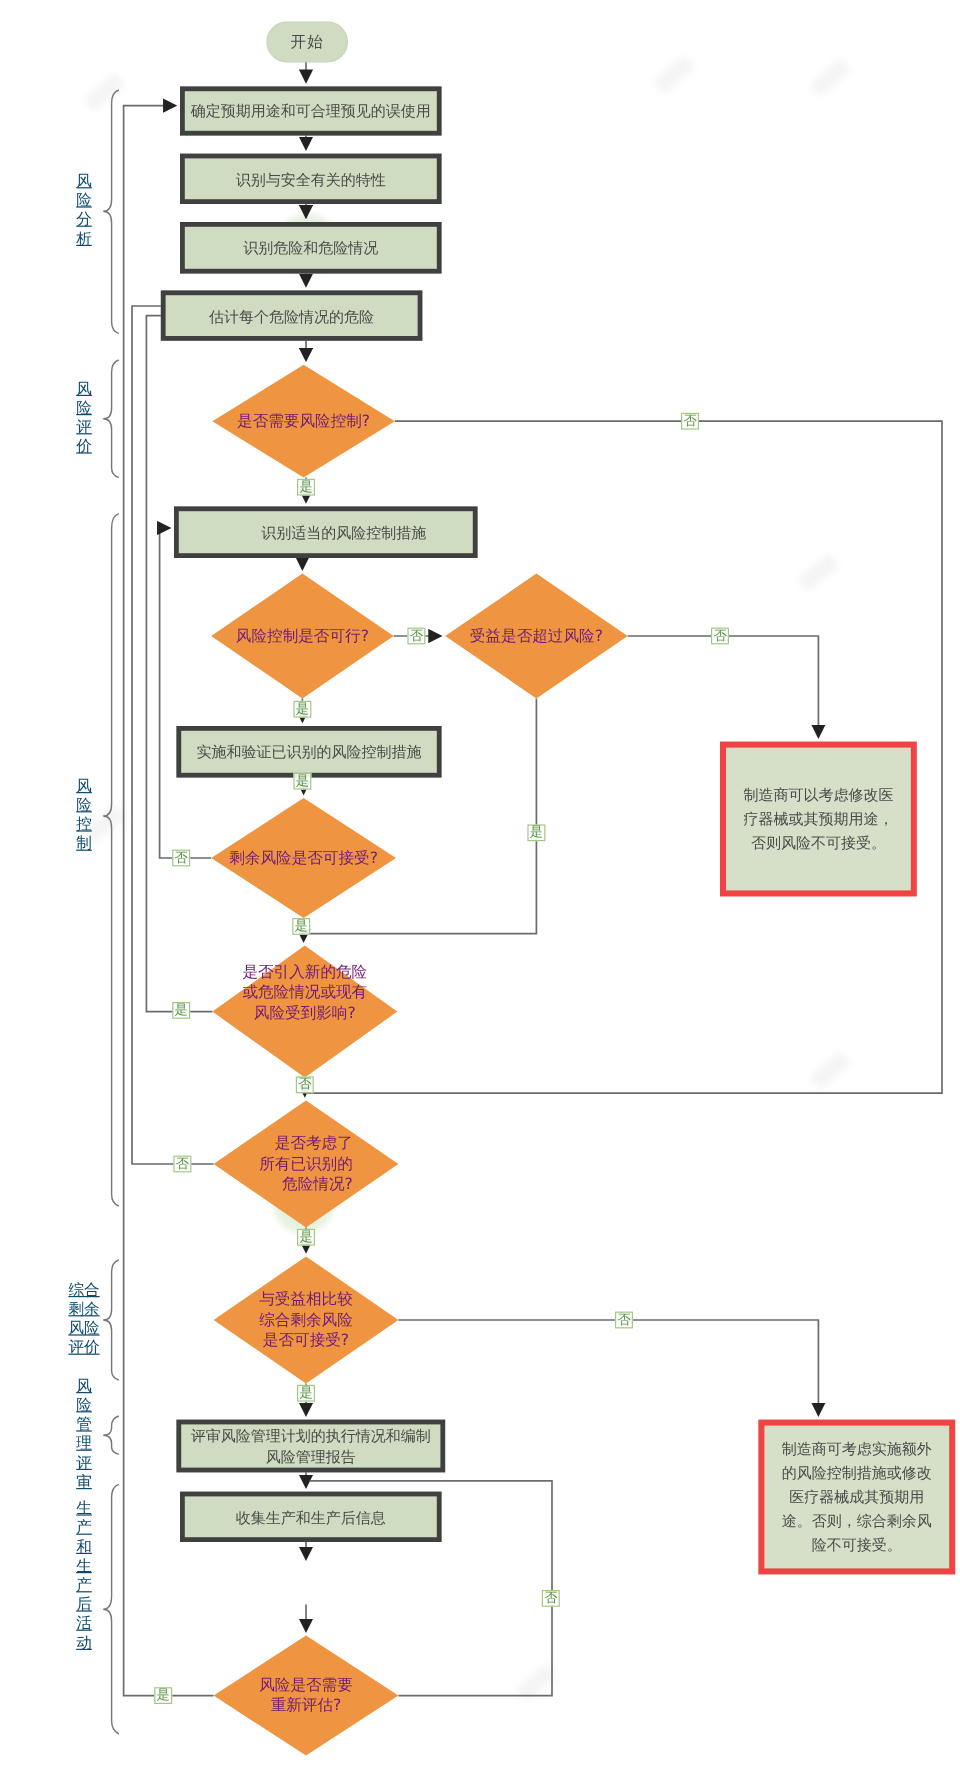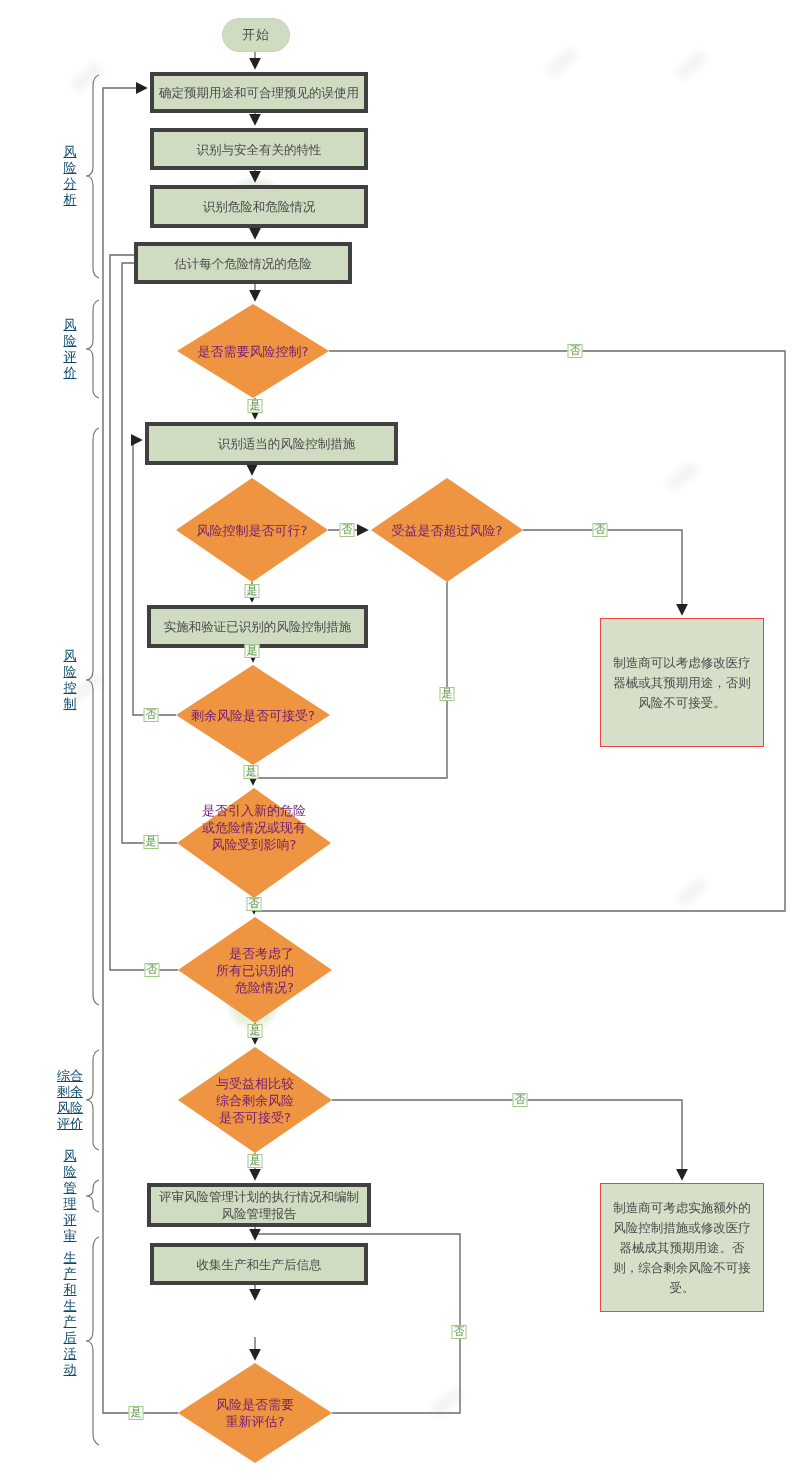--- a/index.html
+++ b/index.html
@@ -5,21 +5,21 @@
   html,body{margin:0;padding:0;background:#ffffff;}
   body{font-family:"DejaVu Sans","Liberation Sans",sans-serif;}
   #canvas{position:relative;width:800px;height:1481px;background:#ffffff;overflow:hidden;}
   #wires{position:absolute;left:0;top:0;width:800px;height:1481px;}
   .oval{position:absolute;background:#cfdcc1;border:1px solid #c6d6b6;border-radius:17px;
         display:flex;align-items:center;justify-content:center;
         font-size:13px;color:#4a4a4a;letter-spacing:1px;}
   .box{position:absolute;background:#cfdcc1;border:4px solid #404040;
        display:flex;align-items:center;justify-content:center;text-align:center;
        font-size:12.5px;color:#4a4a4a;white-space:pre-line;line-height:17px;}
-  .note{position:absolute;background:#d6e0c8;border:1px solid #ef4444;
+  .note{position:absolute;background:#d6e0c8;border:5px solid #ef4444;
         display:flex;align-items:center;justify-content:center;text-align:center;
         font-size:12.5px;color:#4a4a4a;line-height:1.6;padding:10px 12px;box-sizing:border-box;}
   .dtext{position:absolute;display:flex;align-items:center;justify-content:center;
          text-align:center;font-size:13px;color:#701a75;white-space:pre-line;line-height:17px;
          pointer-events:none;}
   .tag{position:absolute;transform:translate(-50%,-50%);font-size:11px;line-height:12px;
        color:#55953c;background:rgba(255,255,255,.92);border:1px solid #a3c886;
        padding:0 1px;}
   .sec{position:absolute;font-size:13px;line-height:16px;color:#0c4a6e;
        word-break:break-all;text-align:center;text-decoration:underline;}
@@ -120,21 +120,21 @@
   <div class="box" style="left:150px;top:128px;width:210px;height:34px;">识别与安全有关的特性</div>
   <div class="box" style="left:150px;top:185px;width:210px;height:35px;">识别危险和危险情况</div>
   <div class="box" style="left:134px;top:242px;width:210px;height:34px;">估计每个危险情况的危险</div>
   <div class="box" style="left:145px;top:422px;width:215px;height:35px;padding-left:30px;">识别适当的风险控制措施</div>
   <div class="box" style="left:147px;top:1183px;width:216px;height:36px;">评审风险管理计划的执行情况和编制
 风险管理报告</div>
   <div class="box" style="left:147px;top:605px;width:213px;height:35px;">实施和验证已识别的风险控制措施</div>
   <div class="box" style="left:150px;top:1243px;width:210px;height:34px;">收集生产和生产后信息</div>
 
   <div class="note" style="left:600px;top:618px;width:164px;height:129px;">制造商可以考虑修改医疗器械或其预期用途，否则风险不可接受。</div>
-  <div class="note" style="left:600px;top:1183px;width:164px;height:129px;">制造商可考虑实施额外的风险控制措施或修改医疗器械成其预期用途。否则，综合剩余风险不可接受。</div>
+  <div class="note" style="left:632px;top:1183px;width:164px;height:129px;">制造商可考虑实施额外的风险控制措施或修改医疗器械成其预期用途。否则，综合剩余风险不可接受。</div>
 
   <div class="dtext" style="left:177px;top:304px;width:152px;height:94px;">是否需要风险控制?</div>
   <div class="dtext" style="left:176px;top:478px;width:152px;height:104px;">风险控制是否可行?</div>
   <div class="dtext" style="left:371px;top:478px;width:152px;height:104px;">受益是否超过风险?</div>
   <div class="dtext" style="left:176px;top:665px;width:154px;height:100px;text-align:center;">剩余风险是否可接受?</div>
   <div class="dtext" style="left:177px;top:772px;width:154px;height:110px;">是否引入新的危险
 或危险情况或现有
 风险受到影响?</div>
   <div class="dtext" style="left:178px;top:917px;width:154px;height:106px;text-align:right;">是否考虑了
 所有已识别的

